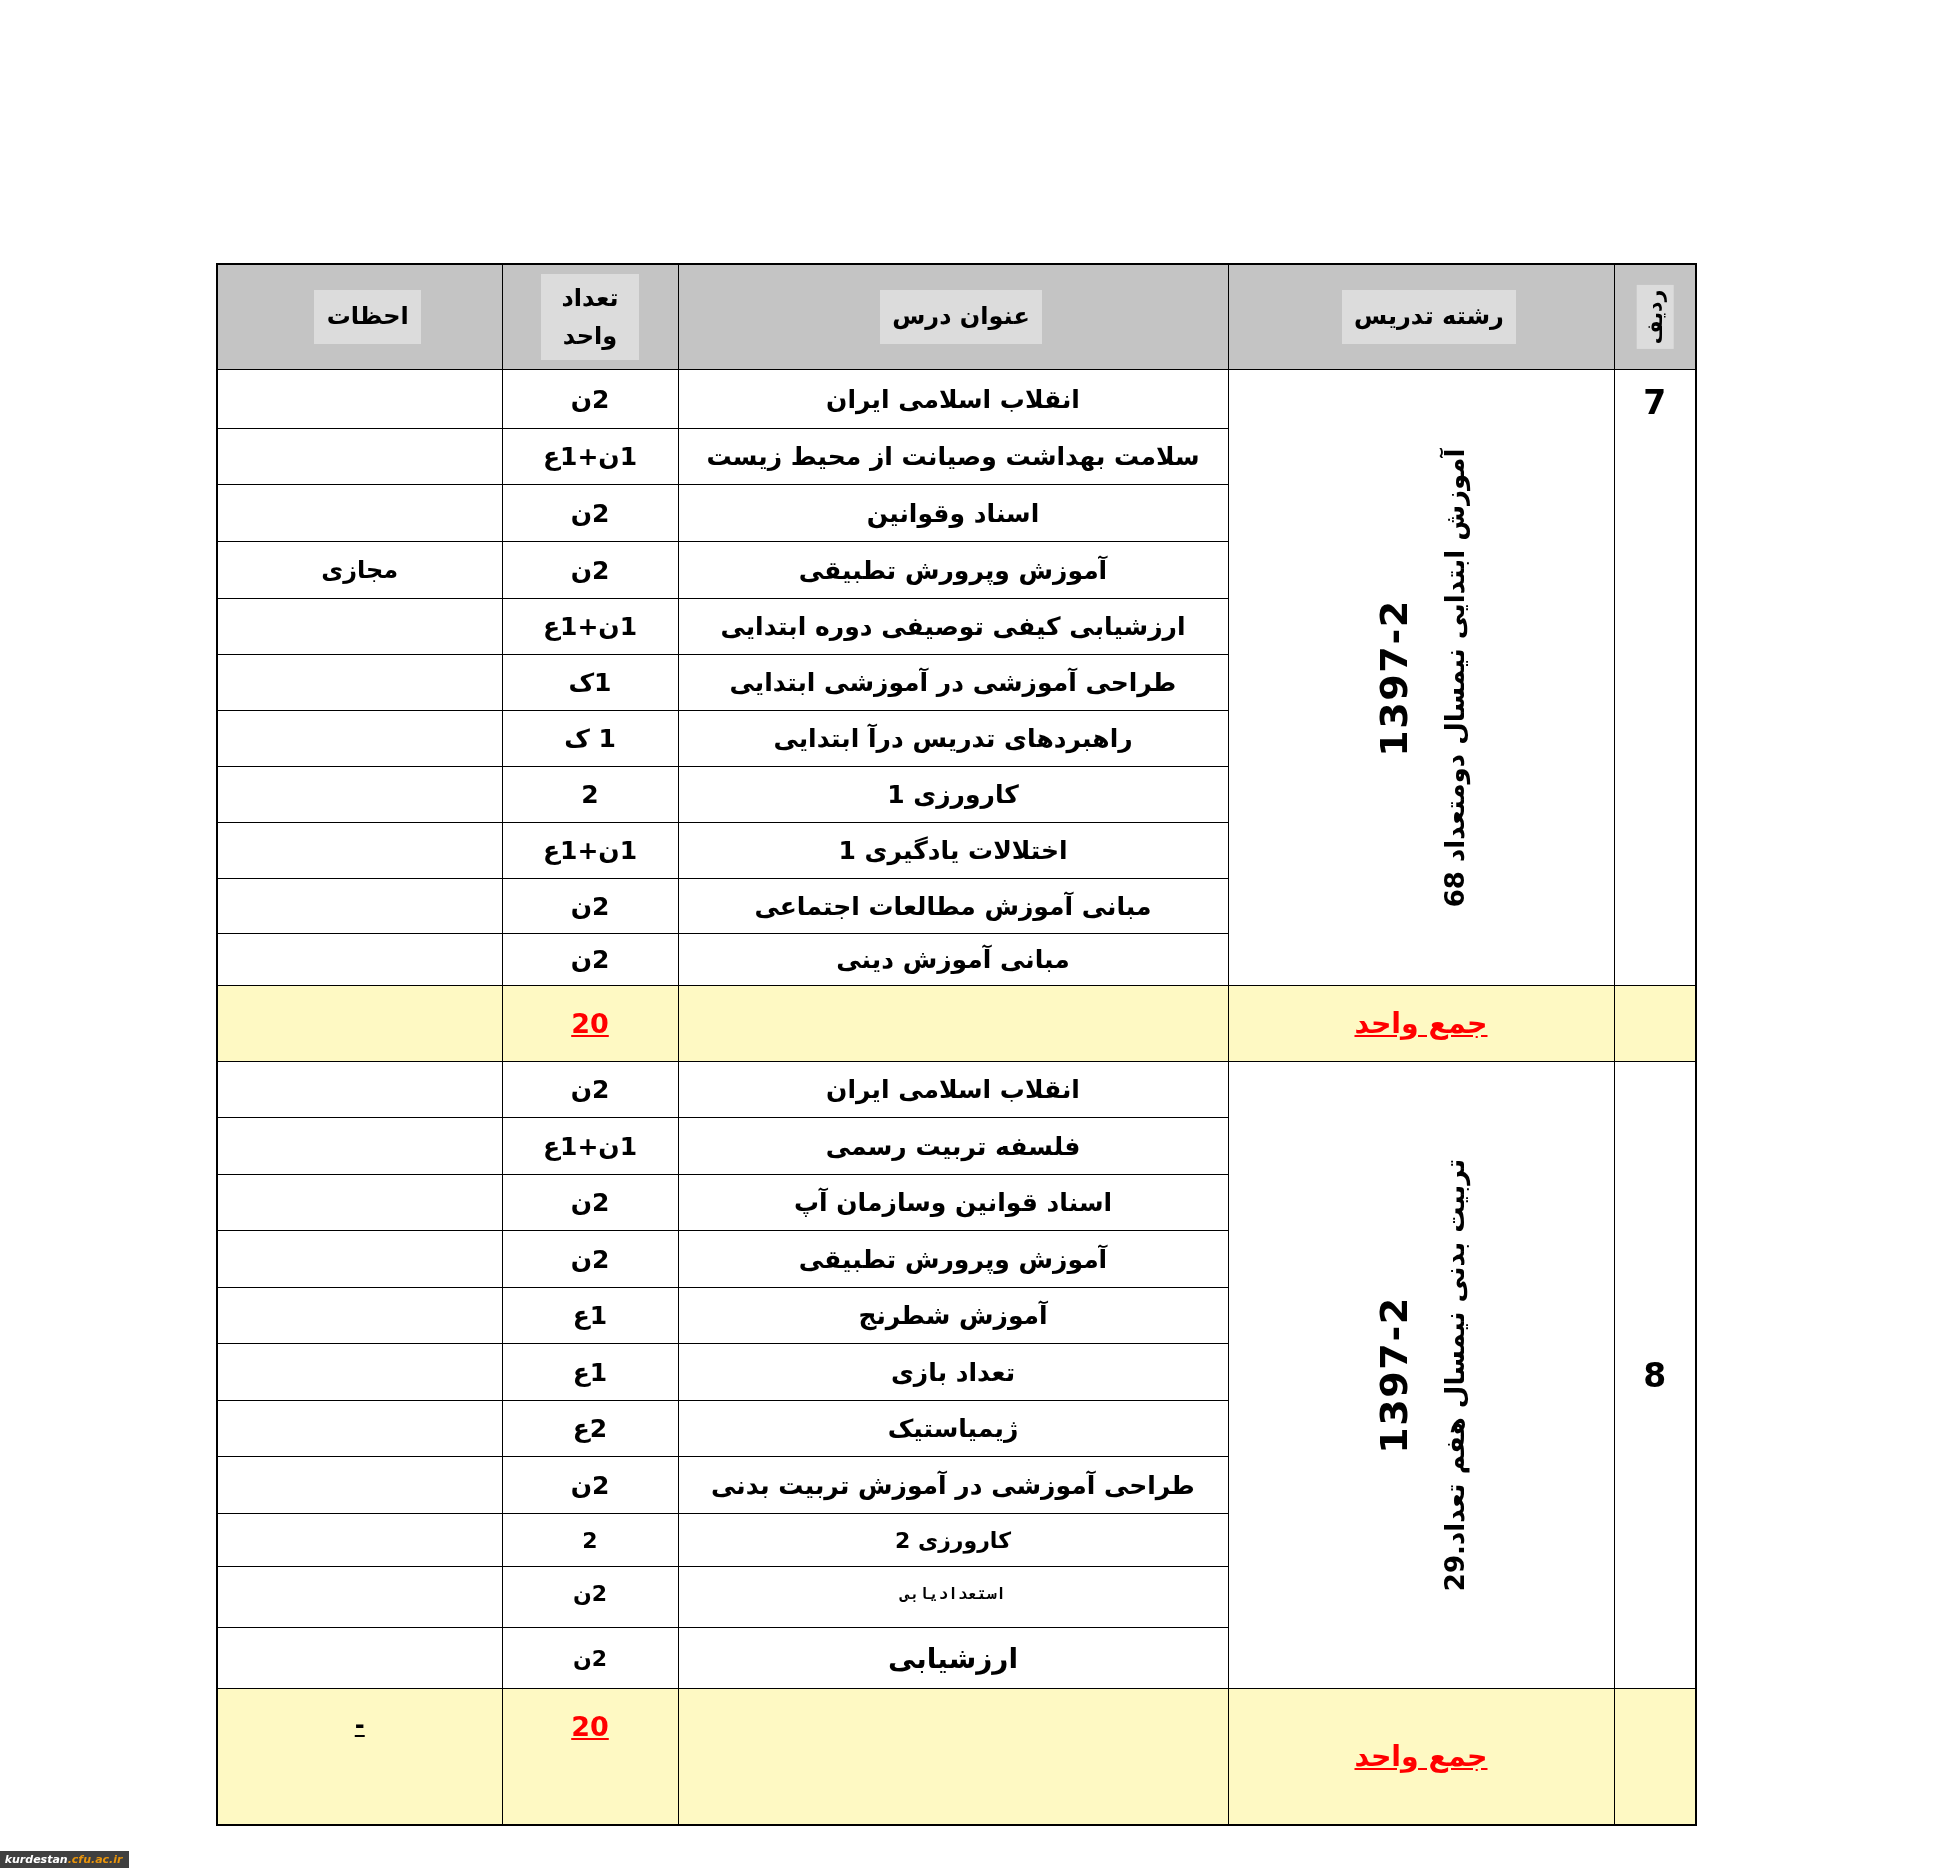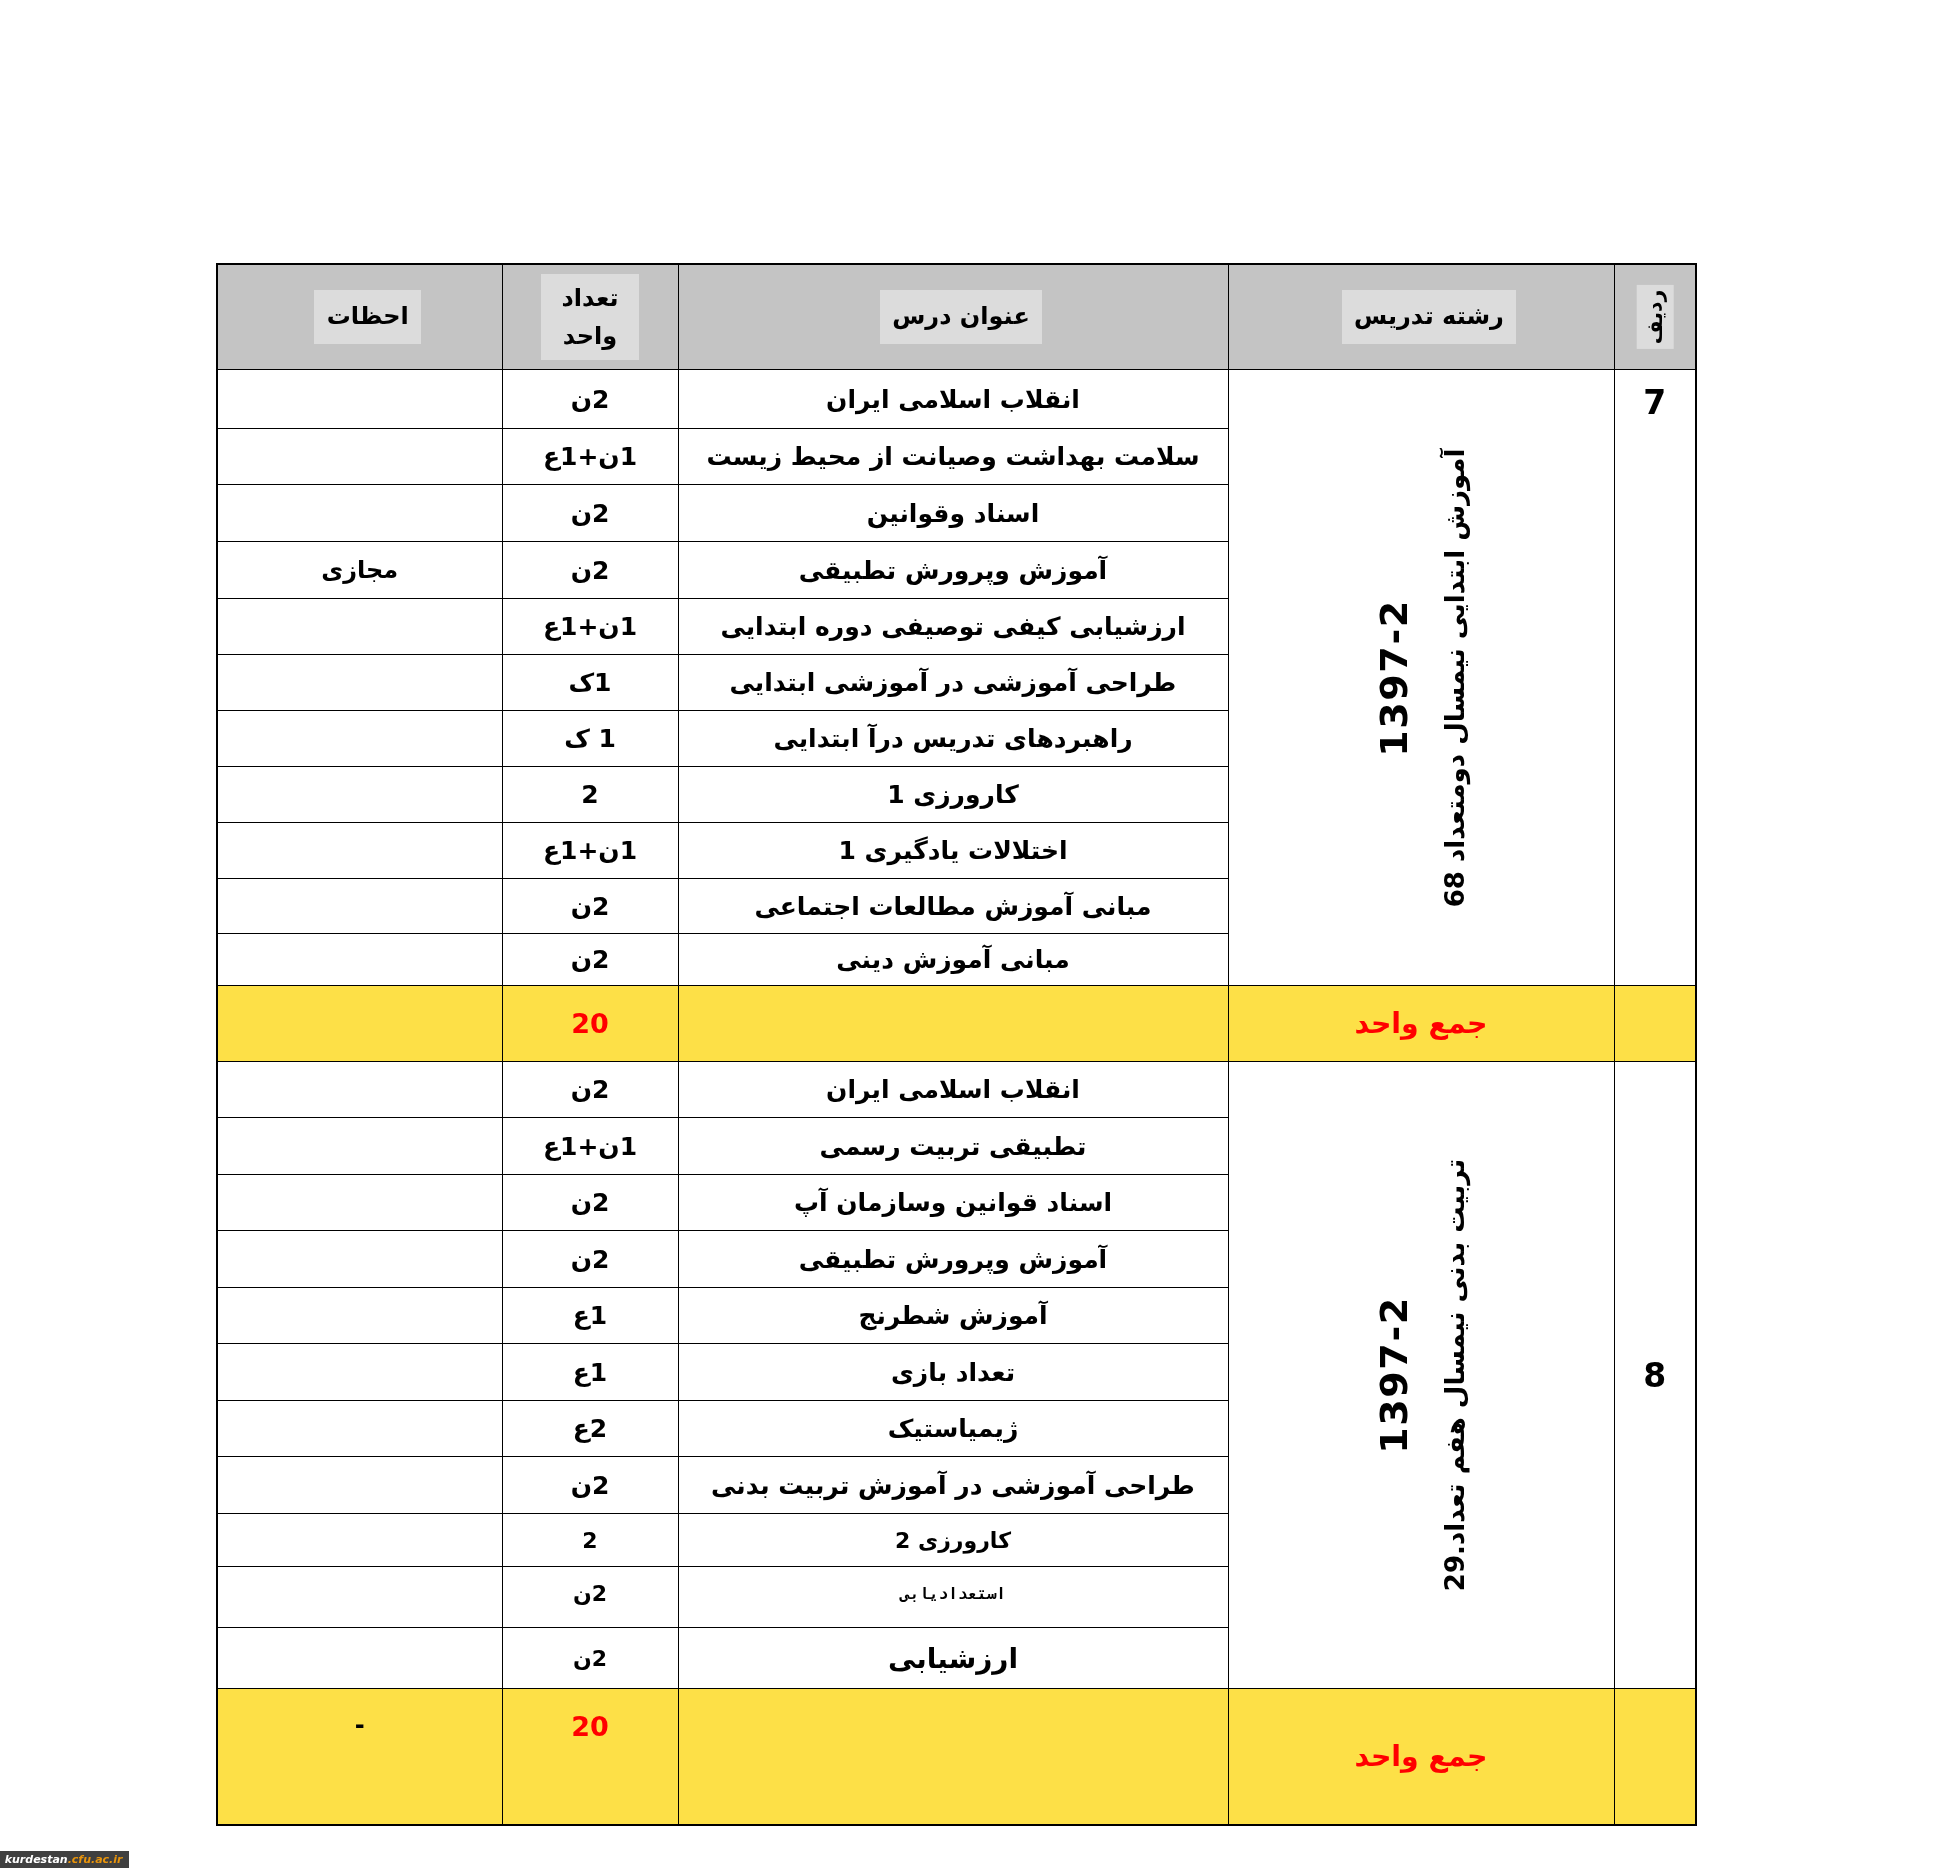--- a/index.html
+++ b/index.html
@@ -10,21 +10,21 @@
   .sheet{position:absolute;inset:0;}
   table.course{
     position:absolute;left:216px;top:263px;width:1479px;
     border-collapse:collapse;table-layout:fixed;direction:rtl;
     border:2.4px solid #000;
   }
   td,th{border:1.6px solid #000;padding:0;vertical-align:middle;text-align:center;overflow:hidden;}
   thead th{background:#c4c4c4;height:104px;font-size:24px;font-weight:bold;}
   .hl{display:inline-block;background:#dcdcdc;padding:8px 12.6px;line-height:1.55;margin-left:16px;}
   .hl-narrow{display:inline-block;background:#dcdcdc;padding:4.7px 8px;width:82px;line-height:1.6;}
-  .gray{background:#fde047;}
+  .gray{background:#fef9c3;text-decoration:underline;}
   .title-cell{font-size:25px;}
   .units-cell{font-size:25px;}
   .note-cell{font-size:24px;}
   .radif-cell{font-size:33px;vertical-align:top;padding-top:12.6px;}
   .radif-mid{vertical-align:middle;padding-top:0;}
   .rel{position:relative;}
   .vert{
     position:absolute;top:50%;left:50%;
     transform:translate(-50%,-50%) rotate(-90deg);
     display:flex;flex-direction:column;align-items:center;gap:24px;
@@ -157,21 +157,21 @@
         <div class="vert v2">
           <div class="year">1397-2</div>
           <div class="prog">تربیت بدنی نیمسال هفم تعداد.29</div>
         </div>
       </td>
       <td class="title-cell">انقلاب اسلامی ایران</td>
       <td class="units-cell">2ن</td>
       <td class="note-cell"></td>
     </tr>
     <tr class="h72">
-      <td class="title-cell">تطبیقی تربیت رسمی</td>
+      <td class="title-cell">فلسفه تربیت رسمی</td>
       <td class="units-cell">1ن+1ع</td>
       <td class="note-cell"></td>
     </tr>
     <tr class="h71">
       <td class="title-cell">اسناد قوانین وسازمان آپ</td>
       <td class="units-cell">2ن</td>
       <td class="note-cell"></td>
     </tr>
     <tr class="h72">
       <td class="title-cell">آموزش وپرورش تطبیقی</td>

